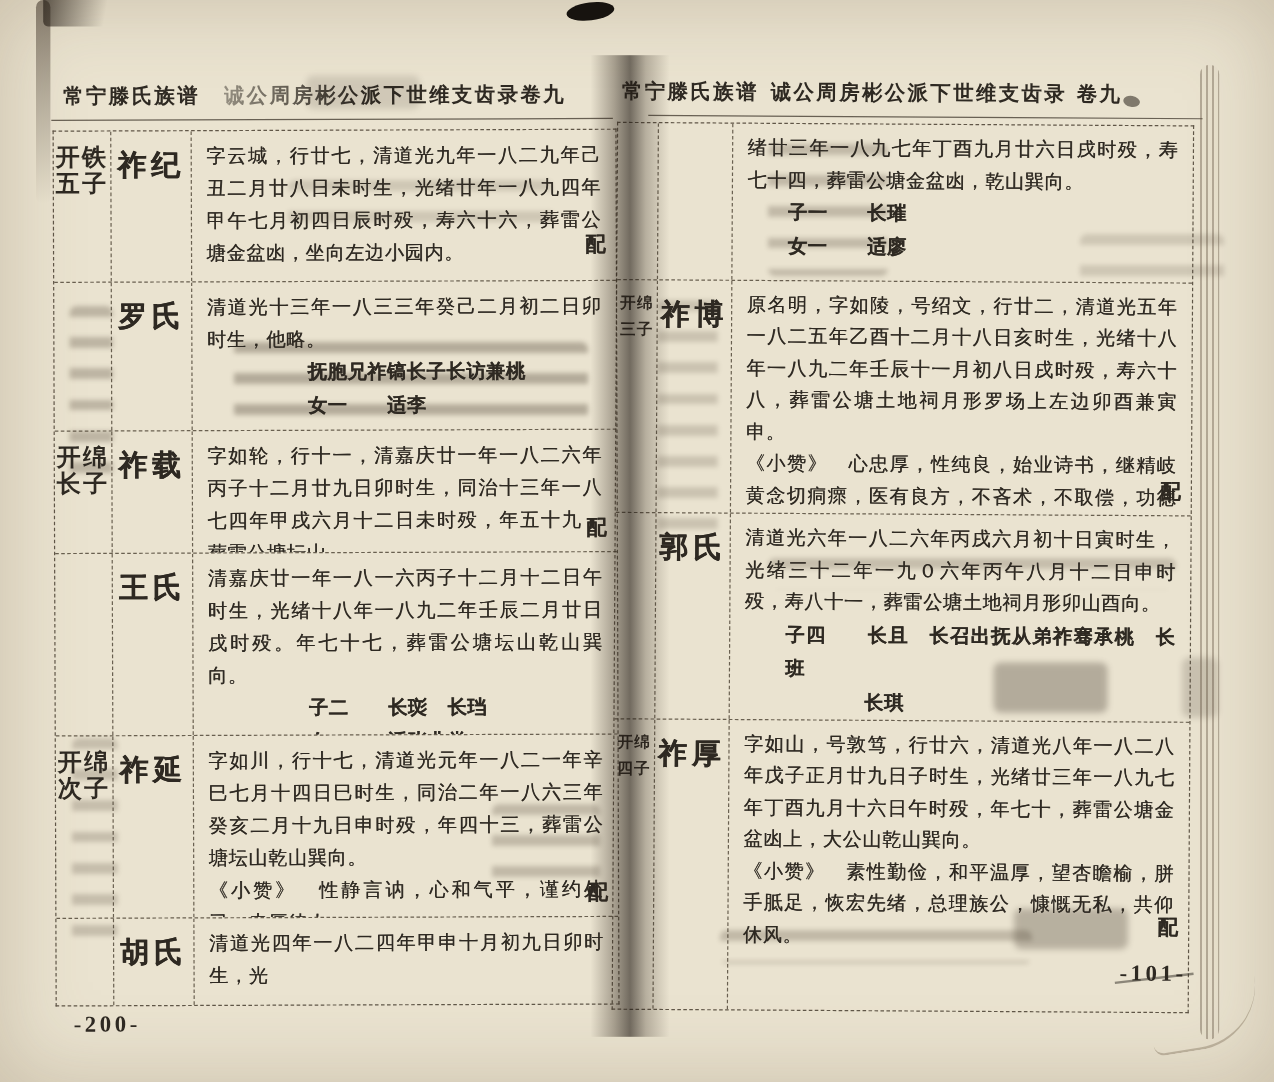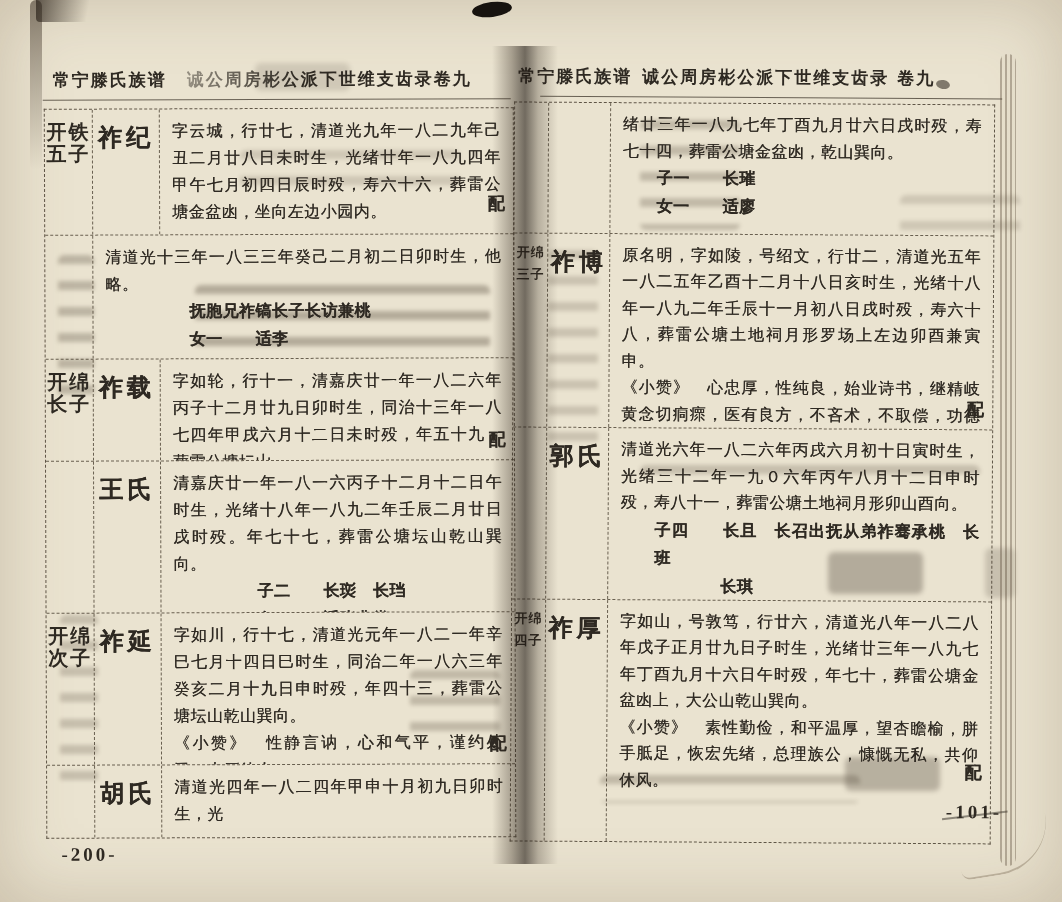--- a/index.html
+++ b/index.html
@@ -42,21 +42,21 @@
   .body{margin:0;}
   .kline{line-height:28px;font-weight:bold;}
   .page.left  .kline{padding-left:84px;}
   .page.right .kline{padding-left:34px;}
   .tail{position:absolute;right:8px;bottom:6px;font-weight:bold;font-size:17px;}
   .page.right .grow:last-child .tail{bottom:56px;}
   .page.left  .grow:first-child .tail{bottom:16px;}
 
   .pagenum{position:absolute;font-size:19px;font-weight:bold;letter-spacing:3px;}
   .page.left  .pagenum{left:20px;top:783px;}
-  .page.right .pagenum{left:436px;top:742px;}
+  .page.right .pagenum{left:423px;top:742px;}
   .page.right .pagenum::after{content:"";position:absolute;left:-4px;right:-6px;top:58%;border-top:2px solid rgba(46,41,34,.5);transform:rotate(-7deg);}
 
   .gutter{position:absolute;left:492px;top:46px;width:66px;height:818px;z-index:5;pointer-events:none;
     background:linear-gradient(90deg,rgba(50,40,30,0),rgba(50,40,30,.36) 30%,rgba(33,26,20,.6) 50%,rgba(50,40,30,.28) 70%,rgba(50,40,30,0));}
   .blob-top{position:absolute;left:472px;top:2px;width:40px;height:15px;background:#17130f;border-radius:50%;transform:rotate(-7deg);z-index:6;}
   .blob-dot{position:absolute;left:936px;top:80px;width:14px;height:9px;background:rgba(40,34,26,.55);border-radius:50%;transform:rotate(10deg);z-index:6;}
   .right-edge{position:absolute;right:46px;top:54px;width:16px;height:812px;z-index:4;opacity:.75;border-radius:8px;
     background:repeating-linear-gradient(90deg,rgba(88,72,54,.5) 0 1.5px,rgba(214,204,182,.15) 1.5px 5px);}
   .left-edge{position:absolute;left:30px;top:0;width:12px;height:170px;border-radius:6px;
     background:linear-gradient(180deg,rgba(60,48,36,.55),rgba(60,48,36,0));}
@@ -87,20 +87,21 @@
             <span>五子</span>
           </div>
           <div class="cell name">祚纪</div>
           <div class="cell content">
             <p class="body">字云城，行廿七，清道光九年一八二九年己丑二月廿八日未时生，光绪廿年一八九四年甲午七月初四日辰时殁，寿六十六，葬雷公塘金盆凼，坐向左边小园内。</p>
             <span class="tail">配</span>
           </div>
         </div>
         <div class="grow" style="height: 125px;">
           <div class="cell rel"></div>
+          <div class="cell name">罗氏</div>
           <div class="cell content">
             <p class="body">清道光十三年一八三三年癸己二月初二日卯时生，他略。</p>
             <div class="kline">抚胞兄祚镐长子长访兼桃</div>
             <div class="kline">女一　　适李</div>
           </div>
         </div>
         <div class="grow" style="height: 102px;">
           <div class="cell rel">
             <span>开绵</span>
             <span>长子</span>

